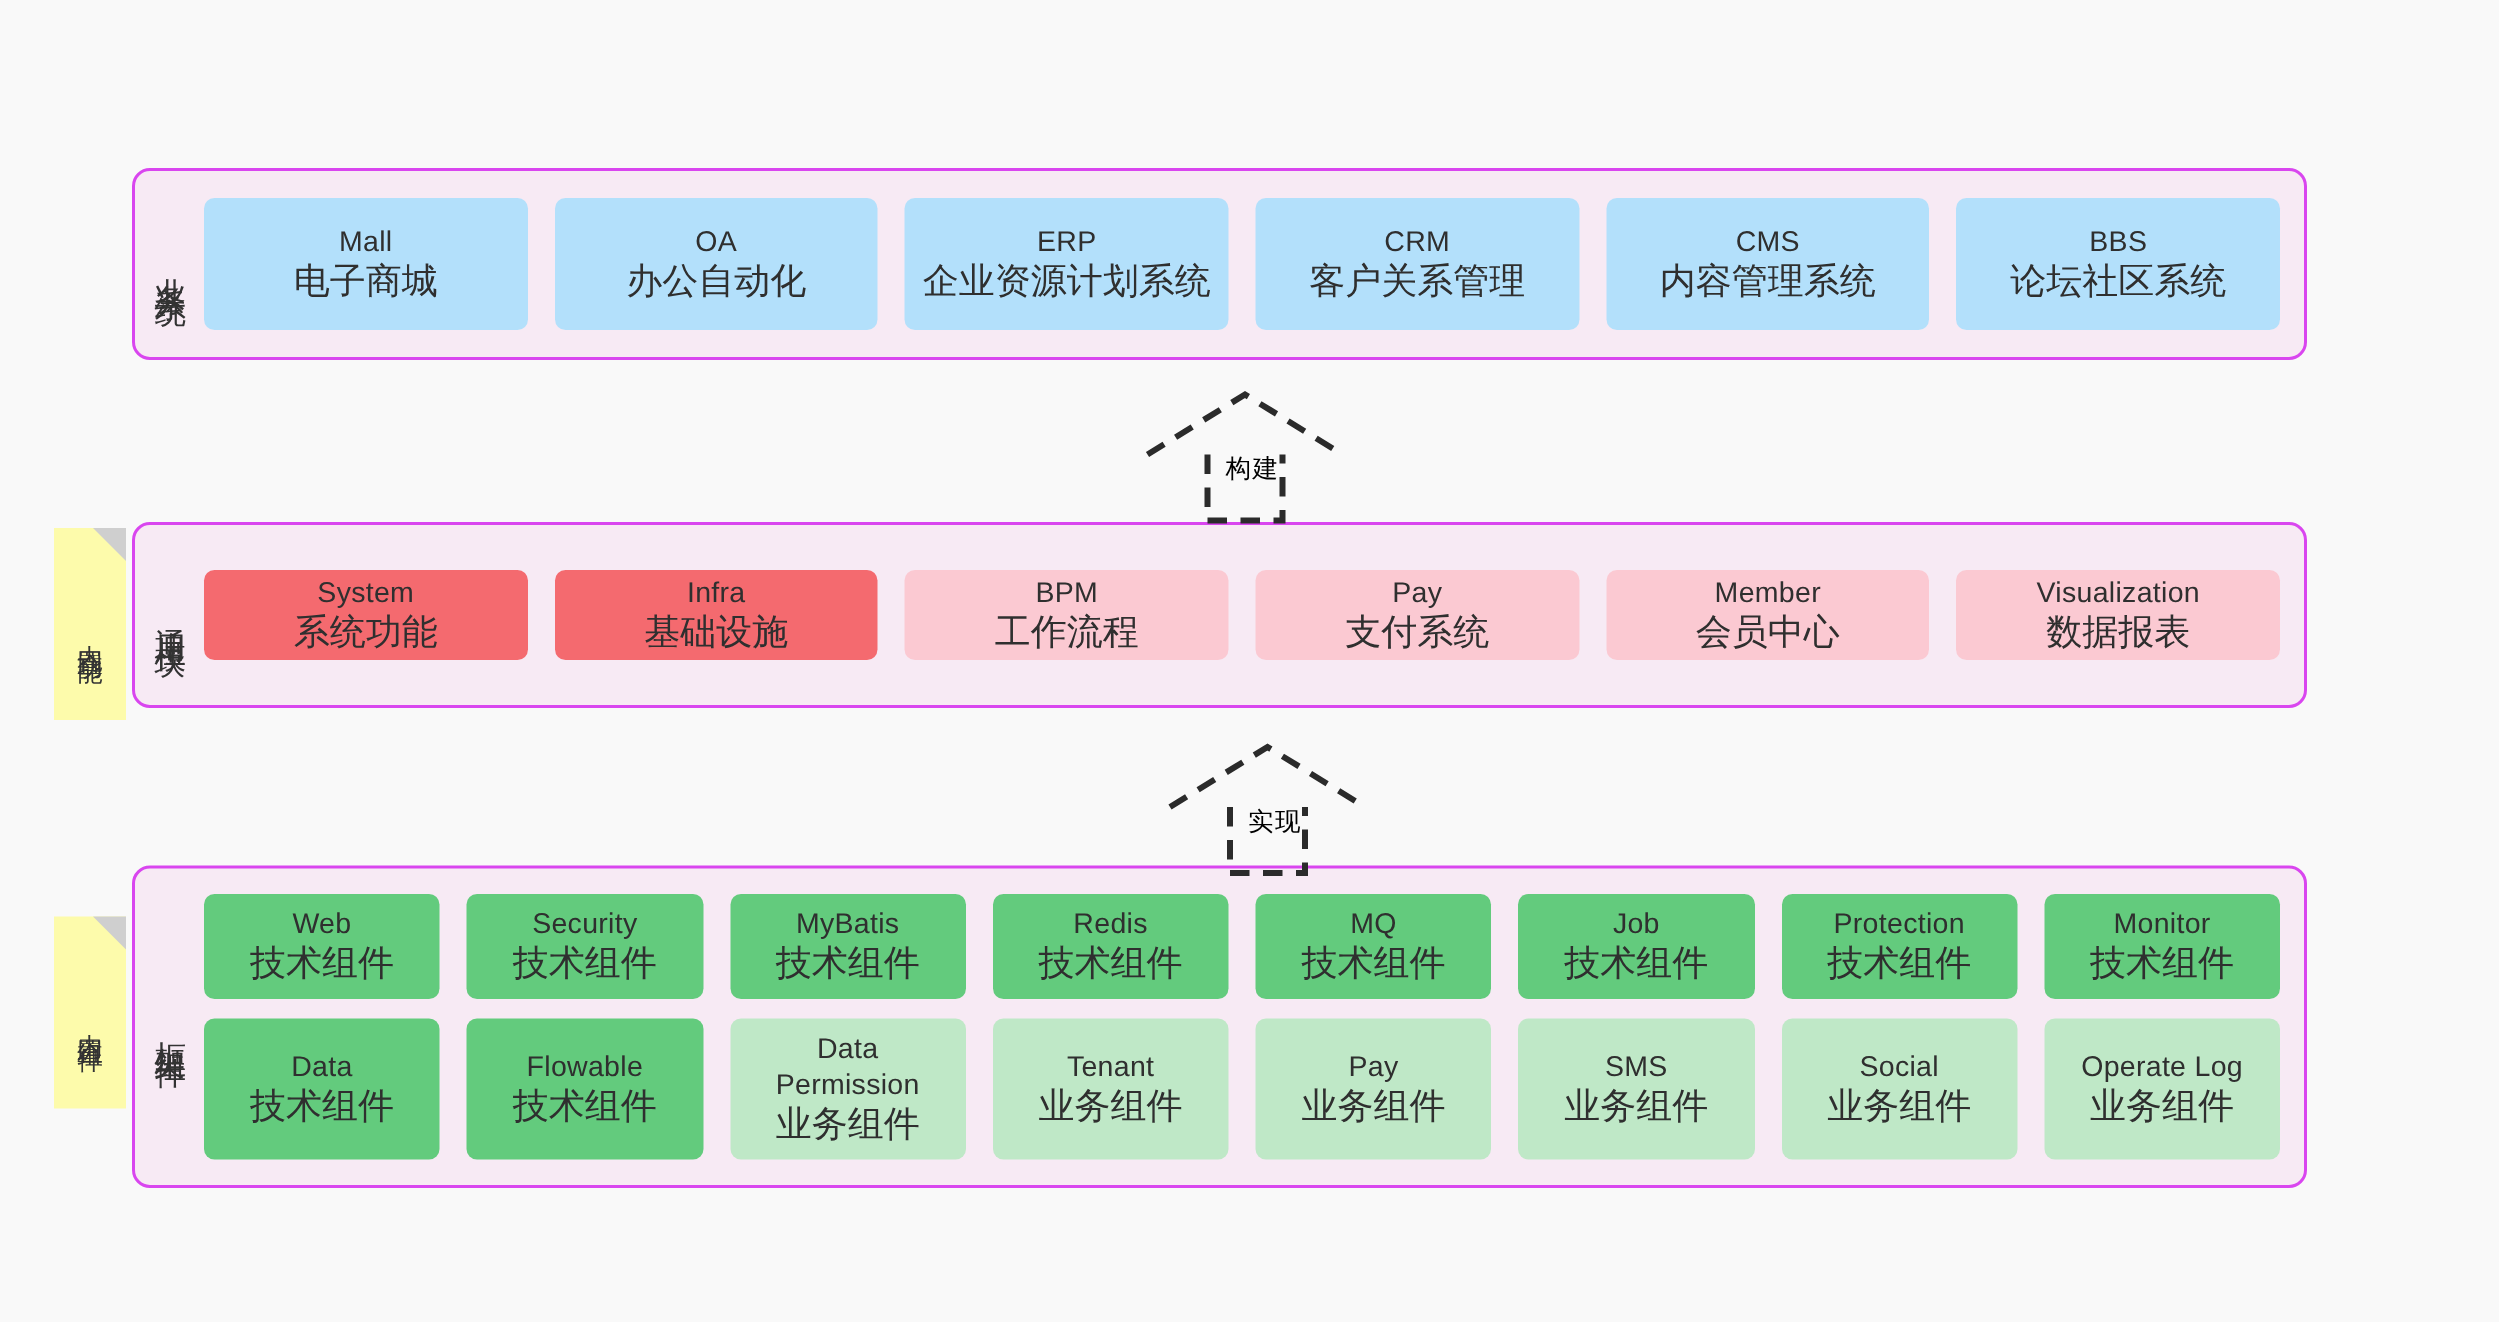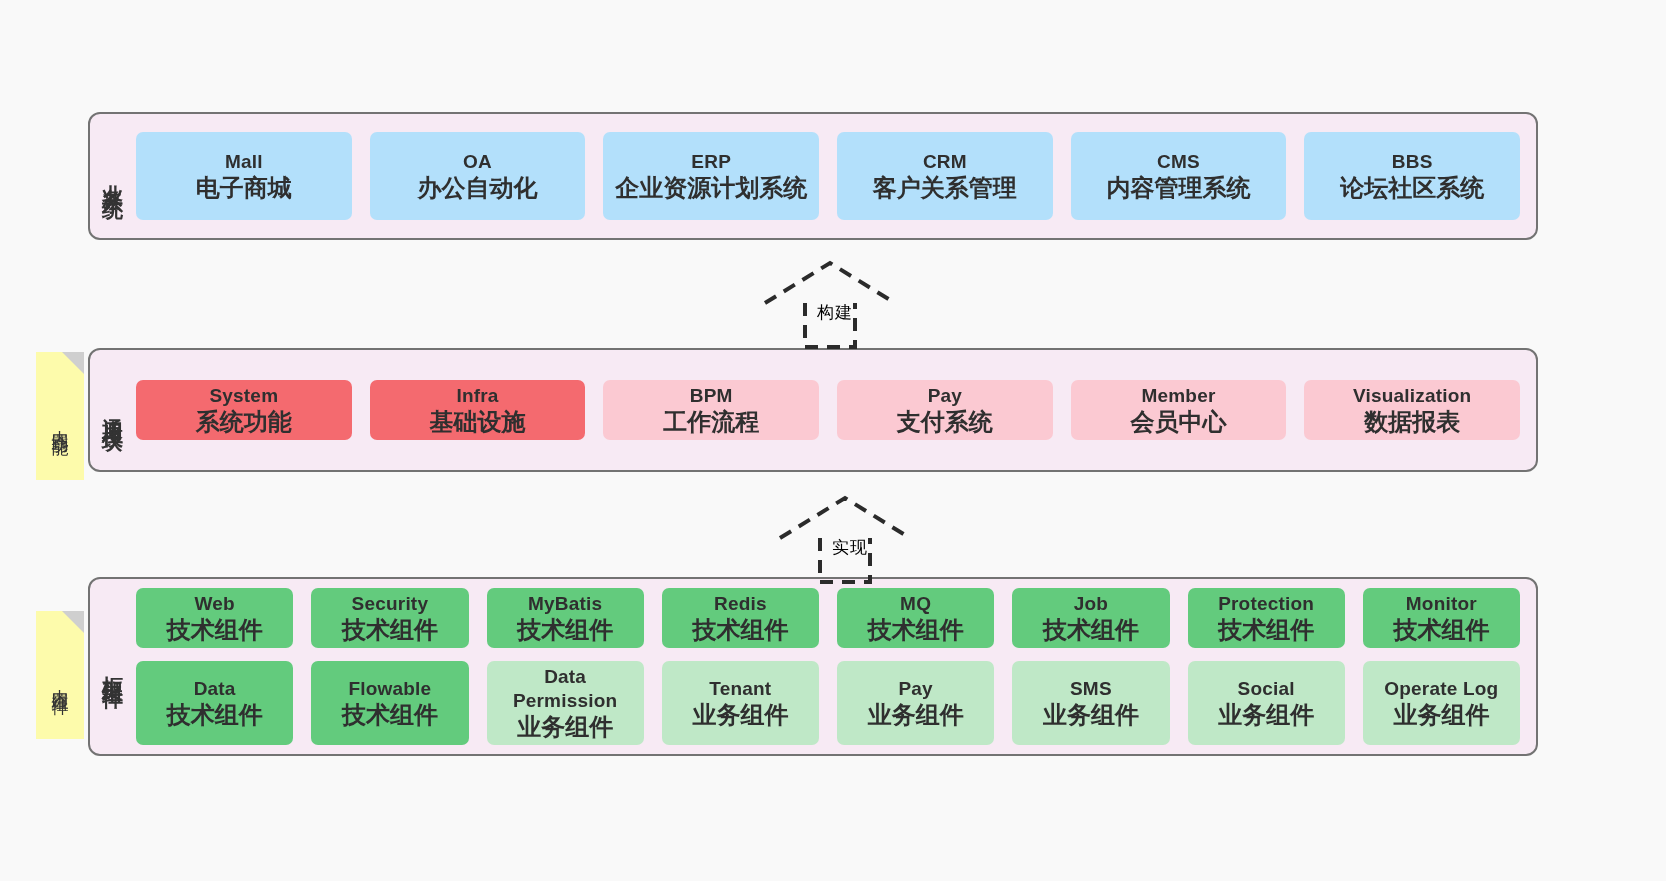--- a/index.html
+++ b/index.html
@@ -18,25 +18,24 @@
   .canvas {
     position: absolute;
     inset: 0;
   }
 
   
   .layer {
     position: absolute;
     box-sizing: border-box;
     background: #f7eaf4;
-    border: 2px solid #737373;
+    border: 2px solid #d946ef;
     border-radius: 12px;
     display: flex;
     align-items: stretch;
-    font-weight: bold;
   }
 
   .layer-title {
     flex: 0 0 auto;
     width: 46px;
     display: flex;
     align-items: center;
     justify-content: center;
     writing-mode: vertical-rl;
     text-orientation: upright;
@@ -240,21 +239,21 @@
       <polyline points="45,48 45,92 95,92 95,48" fill="none" stroke="#2b2b2b" stroke-width="4" stroke-dasharray="13,9" stroke-linecap="butt"></polyline>
     </svg>
     <div class="arrow-label">实现</div>
   </div>
 
   <div class="note" style="left:36px; top:611px; width:48px; height:128px;">
     <div class="fold"></div>
     <span class="note-label">内置组件</span>
   </div>
 
-  <div class="layer" style="left:88px; top:577px; width:1450px; height:179px;">
+  <div class="layer" style="left:88px; top:577px; width:1450px; height:215px;">
     <div class="layer-title">框架组件</div>
     <div class="layer-body" style="gap:13px; padding:17px 16px 17px 0;">
 
       <div class="row">
 
         <div class="card c-green">
           <span class="t-en">Web</span>
           <span class="t-cn">技术组件</span>
         </div>
 

